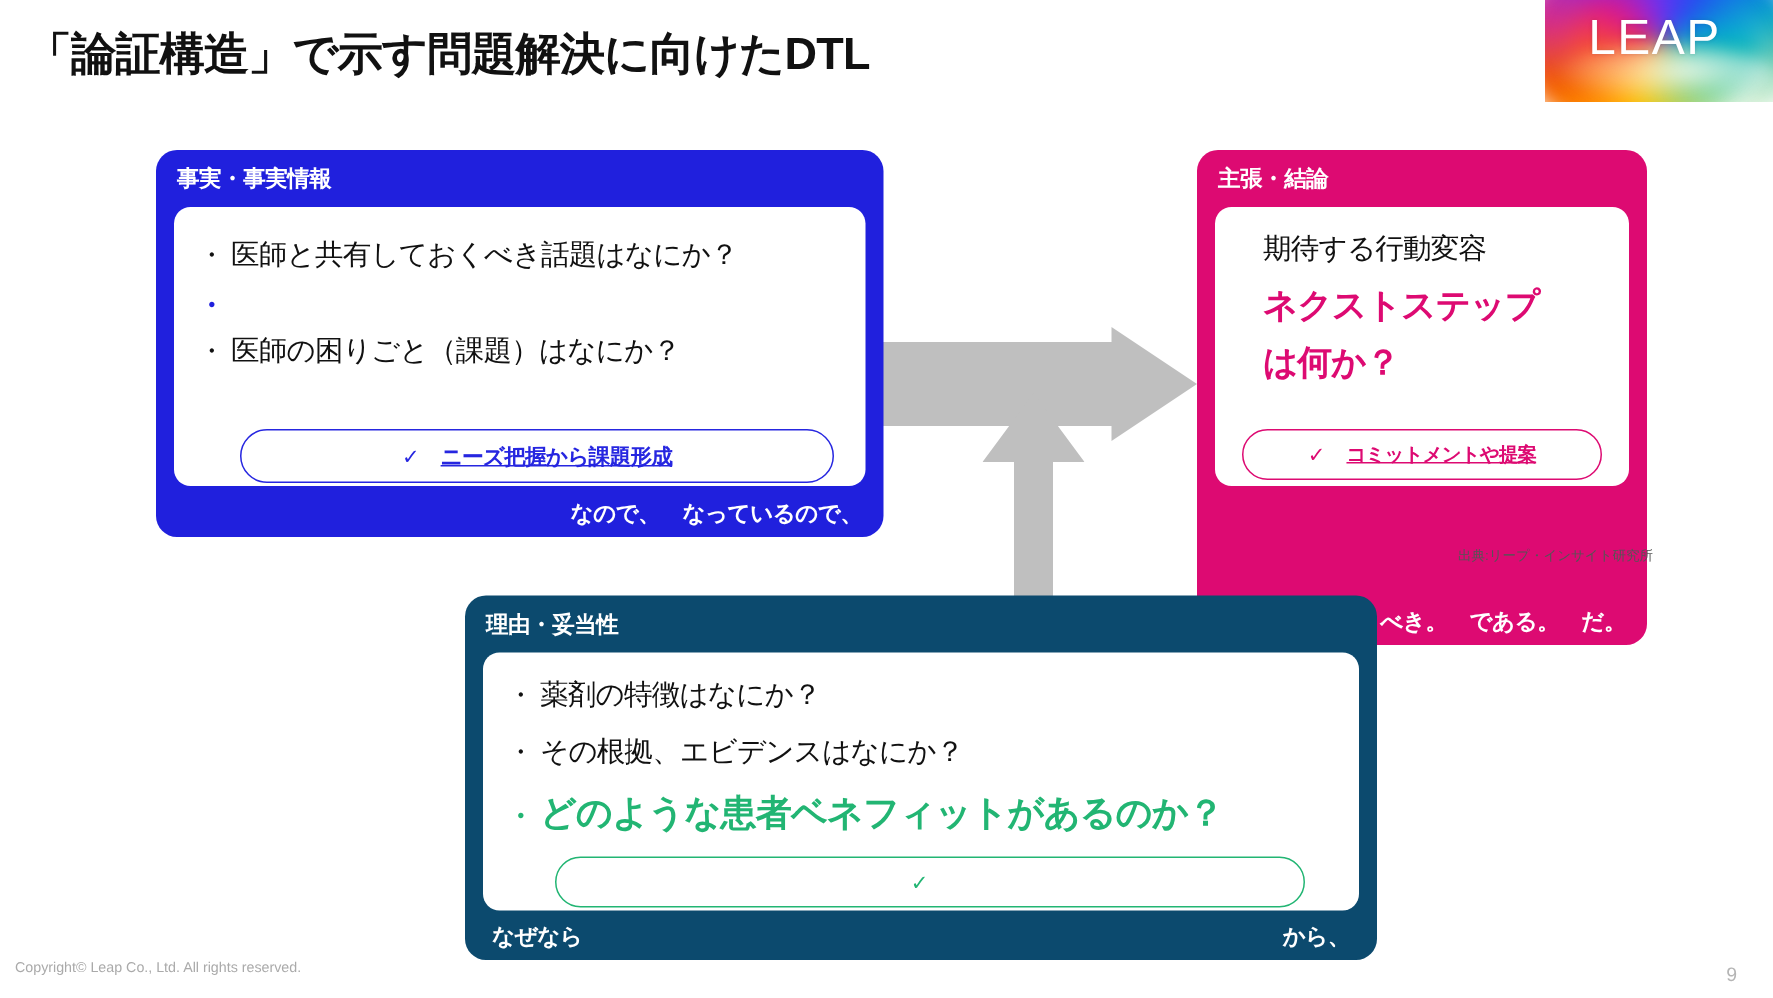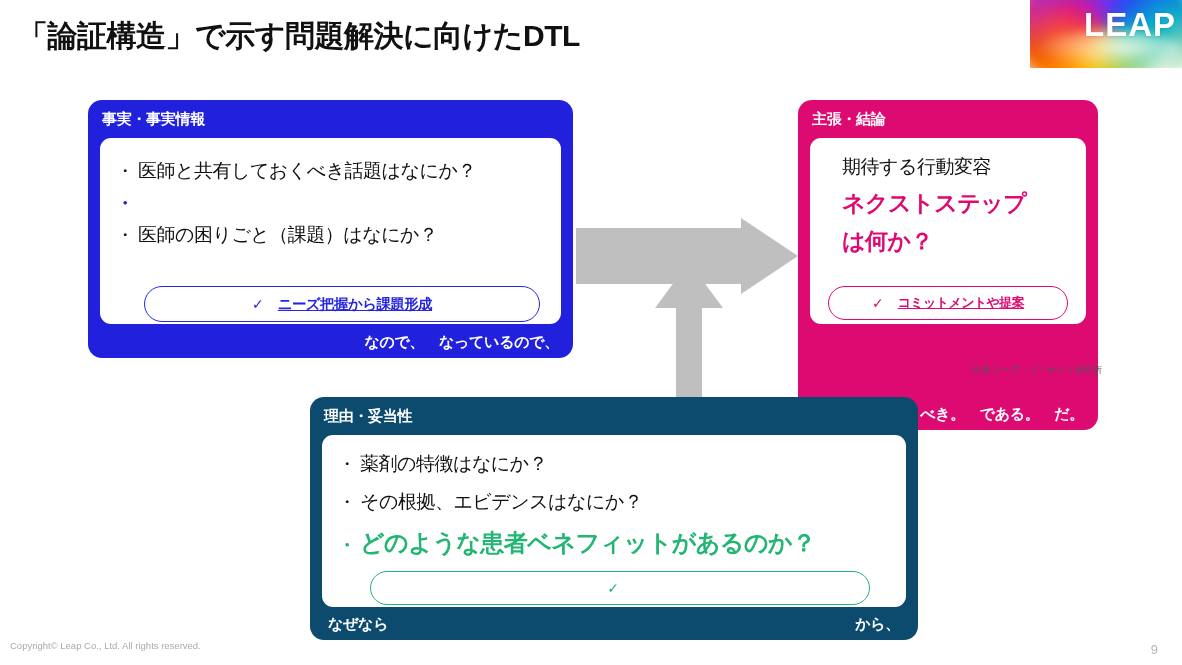--- a/index.html
+++ b/index.html
@@ -51,25 +51,25 @@
   #logo .gloss {
     position: absolute; left: 4px; top: 30px;
     width: 150px; height: 42px;
     border-radius: 50%;
     background: radial-gradient(ellipse at 60% 40%, rgba(255,255,255,0.85) 0%, rgba(255,255,255,0) 70%);
     filter: blur(5px);
   }
   #logo .wordmark {
     position: absolute;
     left: 0; right: 6px; top: 6px;
-    text-align: right;
+    text-align: center;
     color: #ffffff;
     font-size: 33px;
     letter-spacing: 1px;
-    font-weight: 700;
+    font-weight: 400;
     line-height: 38px;
     font-family: "Liberation Sans", sans-serif;
     text-shadow: 0 0 3px rgba(0,0,0,0.12);
   }
 
   
   #title {
     position: absolute;
     left: 18px; top: 16px;
     font-size: 30px;
@@ -140,21 +140,21 @@
   }
   .pill .pill-label {
     font-size: 14.5px;
     font-weight: bold;
     letter-spacing: -0.6px;
     white-space: nowrap;
     text-decoration: underline;
   }
 
   
-  #box-facts { left: 88px; top: 100px; width: 485px; height: 258px; background: #2020DD; }
+  #box-facts { left: 104px; top: 100px; width: 485px; height: 258px; background: #2020DD; }
   #box-facts .card-inner { left: 12px; top: 38px; width: 461px; height: 186px; }
   #box-facts .card-footer { right: 14px; bottom: 6px; }
   #facts-bullets { position: absolute; left: 16px; top: 14px; width: 430px; }
   #facts-bullets .bullet-row { margin-bottom: 4px; }
   .b-normal { color: #111111; font-size: 19px; line-height: 38px; }
   .b-hl-blue { color: #2020DD; font-size: 23px; font-weight: bold; line-height: 42px; }
   #pill-facts { left: 44px; top: 148px; width: 396px; height: 36px; color: #2626e0; }
 
   
   #box-claim { left: 798px; top: 100px; width: 300px; height: 330px; background: #DD0A72; }

